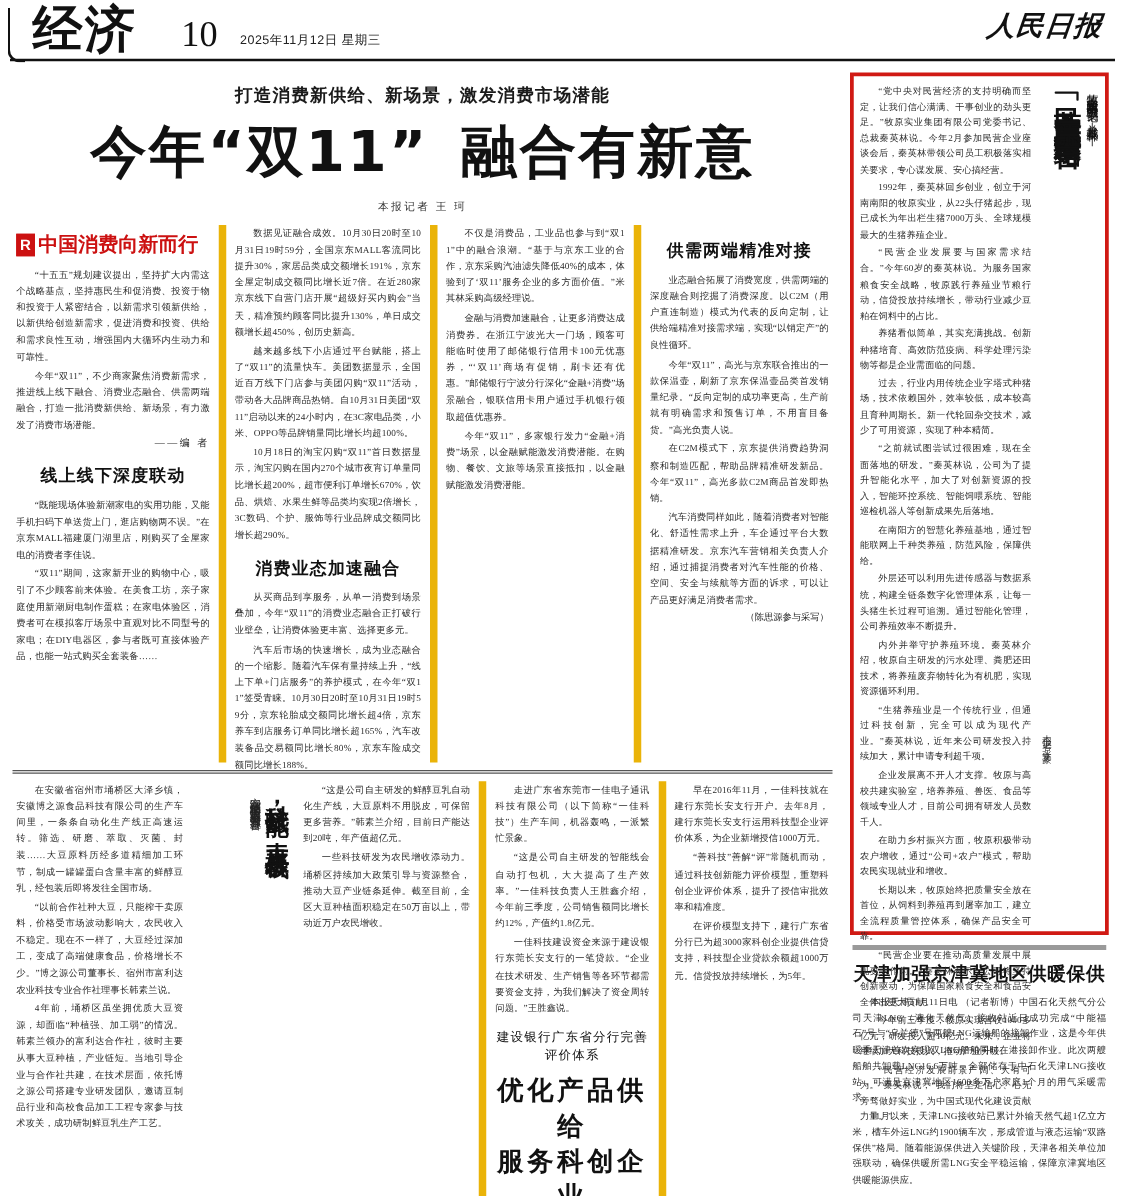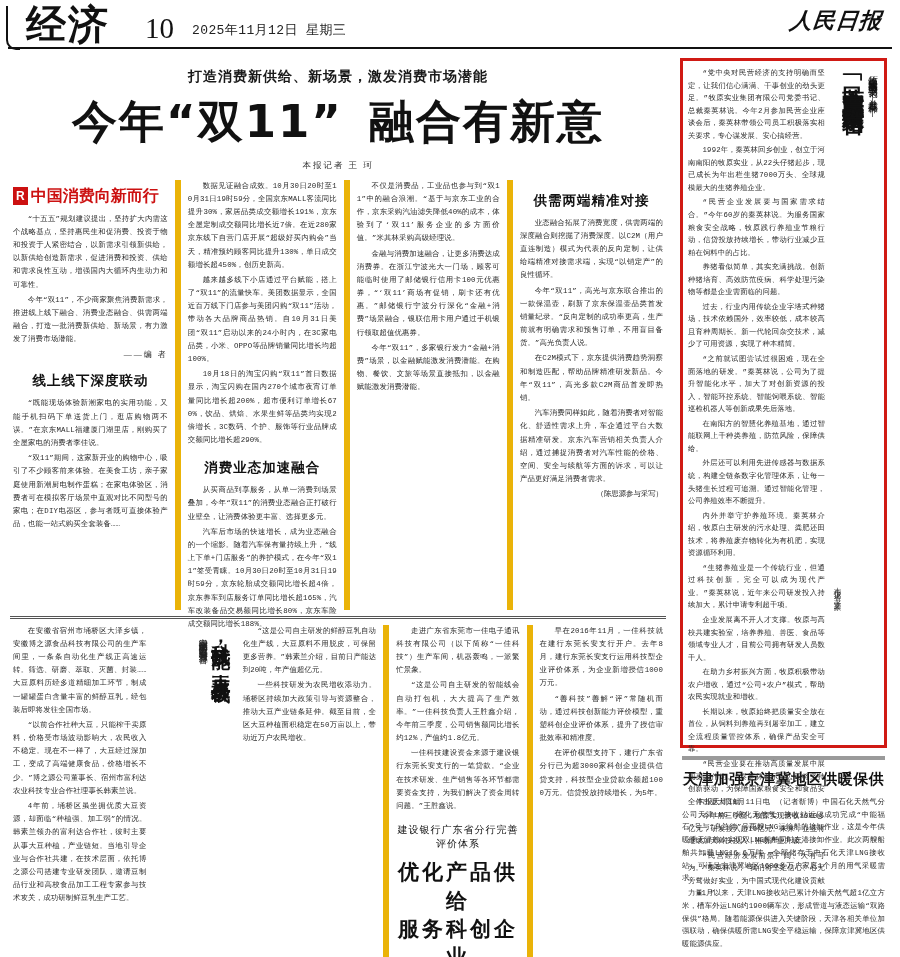--- a/index.html
+++ b/index.html
@@ -34,23 +34,23 @@
     font-size:40px; font-weight:700; letter-spacing:2px;
     line-height:1; padding-left:12px; color:#111;
   }
   .mh-page {
     font-family:"Liberation Serif",serif;
     font-size:29px; font-weight:400; line-height:1; color:#111;
     padding-left:6px;
     margin-left:19px;
   }
   .mh-date {
-    font-size:13px; color:#222; letter-spacing:.4px;
+    font-size:10px; color:#222; letter-spacing:.4px;
     align-self:flex-end; padding-bottom:5px; padding-left:8px;
-    font-family:Liberation Mono, monospace;
+    font-family:Liberation Sans, sans-serif;
   }
   .mh-logo {
     margin-left:auto; padding-right:10px; padding-top:2px;
     font-family:"DejaVu Serif",serif;
     font-size:22px; font-weight:700; font-style:italic;
     letter-spacing:1px; color:#111; transform:skewX(-6deg);
   }
   .mh-rule {
     position:absolute; left:8px; right:8px; top:47px;
     height:2px; background:#111;
@@ -101,21 +101,21 @@
   .top-article { height:430px; }
 
   
   .bodytext {
     font-size:7.4px;
     line-height:1.78;
     text-align:justify;
     text-indent:2em;
     color:#2a2a2a;
     letter-spacing:.15px;
-    font-family:Liberation Mono, monospace;
+    font-family:Liberation Serif, serif;
     margin:0 0 2px 0;
     word-break:break-all;
   }
 
   
   .brandline {
     display:flex; align-items:center; gap:3px;
     margin:6px 0 6px 0;
   }
   .brand-r {

